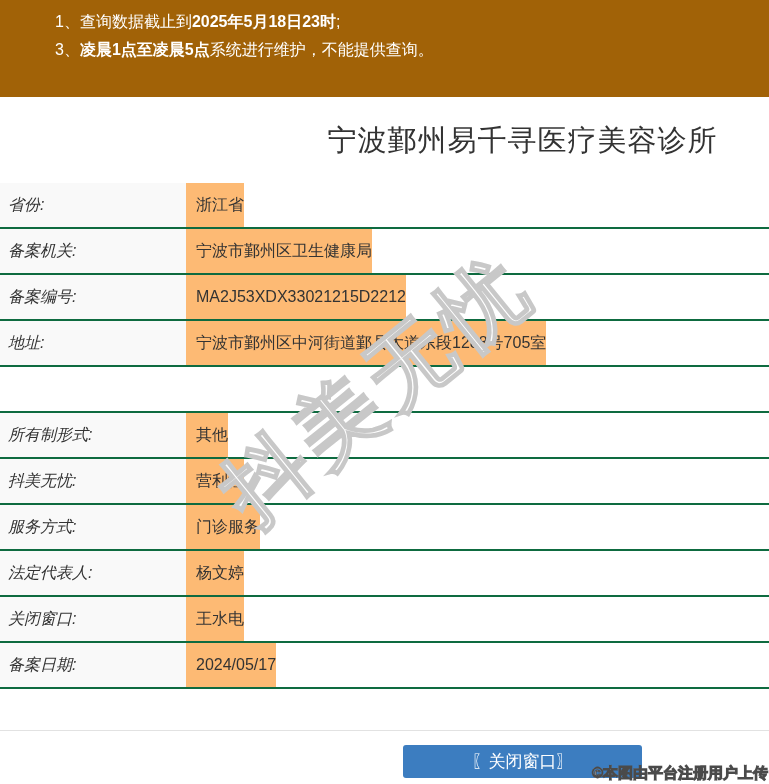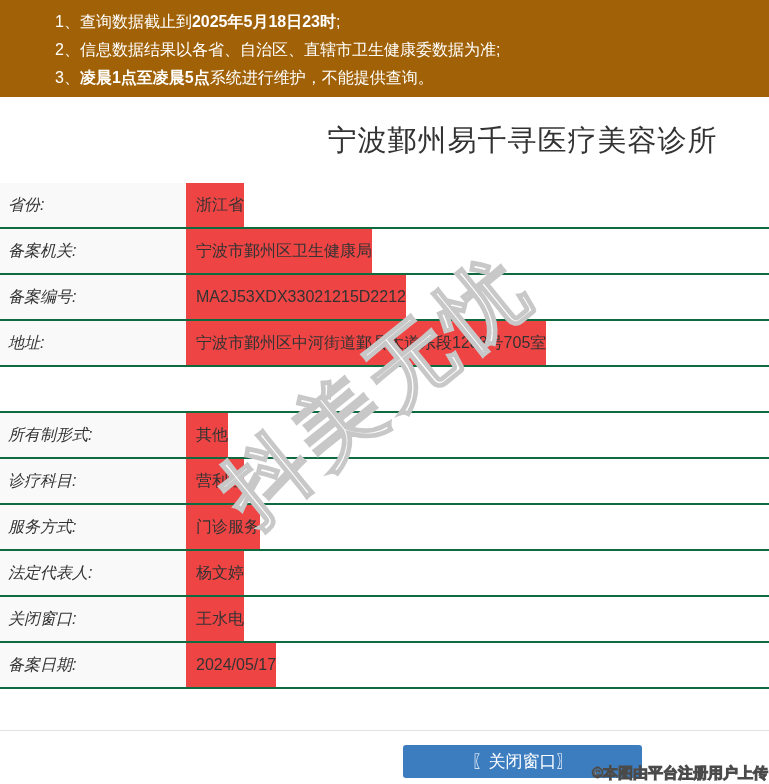--- a/index.html
+++ b/index.html
@@ -24,21 +24,21 @@
   .info-table { margin-top:26px; width:100%; }
   .row {
     display:flex; height:46px; border-bottom:2px solid #0e6b40;
     font-size:16px; align-items:stretch;
   }
   .row .label {
     width:186px; flex:0 0 186px; background:#f9f9f9;
     display:flex; align-items:center; padding-left:8px;font-style:italic;
   }
   .row .value {
-    display:flex; align-items:center; padding-left:10px; background:#ef4444;
+    display:flex; align-items:center; padding-left:10px; background:#fdba74;
   }
   .divider { margin-top:41px; border:none; border-top:1px solid #e2e2e2; width:100%; }
   .close-btn {
     display:block; margin:14px auto 16px; width:239px; height:33px;
     background:#3c7dc0; color:#fff; font-size:17px; border:none;
     border-radius:3px; text-align:center; cursor:pointer;
     font-family:"Liberation Sans","DejaVu Sans",sans-serif;
   }
   .watermark {
     position:absolute; left:378px; top:390px;
@@ -54,23 +54,20 @@
   }
 </style>
 </head>
 <body>
 
 <div class="screen">
 
   <div class="notice">
     <div class="notice-line">
       <span>1、</span><span>查询数据截止到</span><b>2025年5月18日23时</b><span>;</span>
-    </div>
-    <div class="notice-line">
-      <span>2、</span><span>信息数据结果以各省、自治区、直辖市卫生健康委数据为准;</span><b></b><span></span>
     </div>
     <div class="notice-line">
       <span>3、</span><span></span><b>凌晨1点至凌晨5点</b><span>系统进行维护，不能提供查询。</span>
     </div>
   </div>
 
   <div class="content">
     <div class="title">宁波鄞州易千寻医疗美容诊所</div>
 
     <div class="info-table">
@@ -90,21 +87,21 @@
         <div class="label">地址:</div>
         <div class="value">宁波市鄞州区中河街道鄞县大道东段1288号705室</div>
       </div>
       <div class="row">
       </div>
       <div class="row">
         <div class="label">所有制形式:</div>
         <div class="value">其他</div>
       </div>
       <div class="row">
-        <div class="label">诊疗科目:</div>
+        <div class="label">抖美无忧:</div>
         <div class="value">营利性</div>
       </div>
       <div class="row">
         <div class="label">服务方式:</div>
         <div class="value">门诊服务</div>
       </div>
       <div class="row">
         <div class="label">法定代表人:</div>
         <div class="value">杨文婷</div>
       </div>

